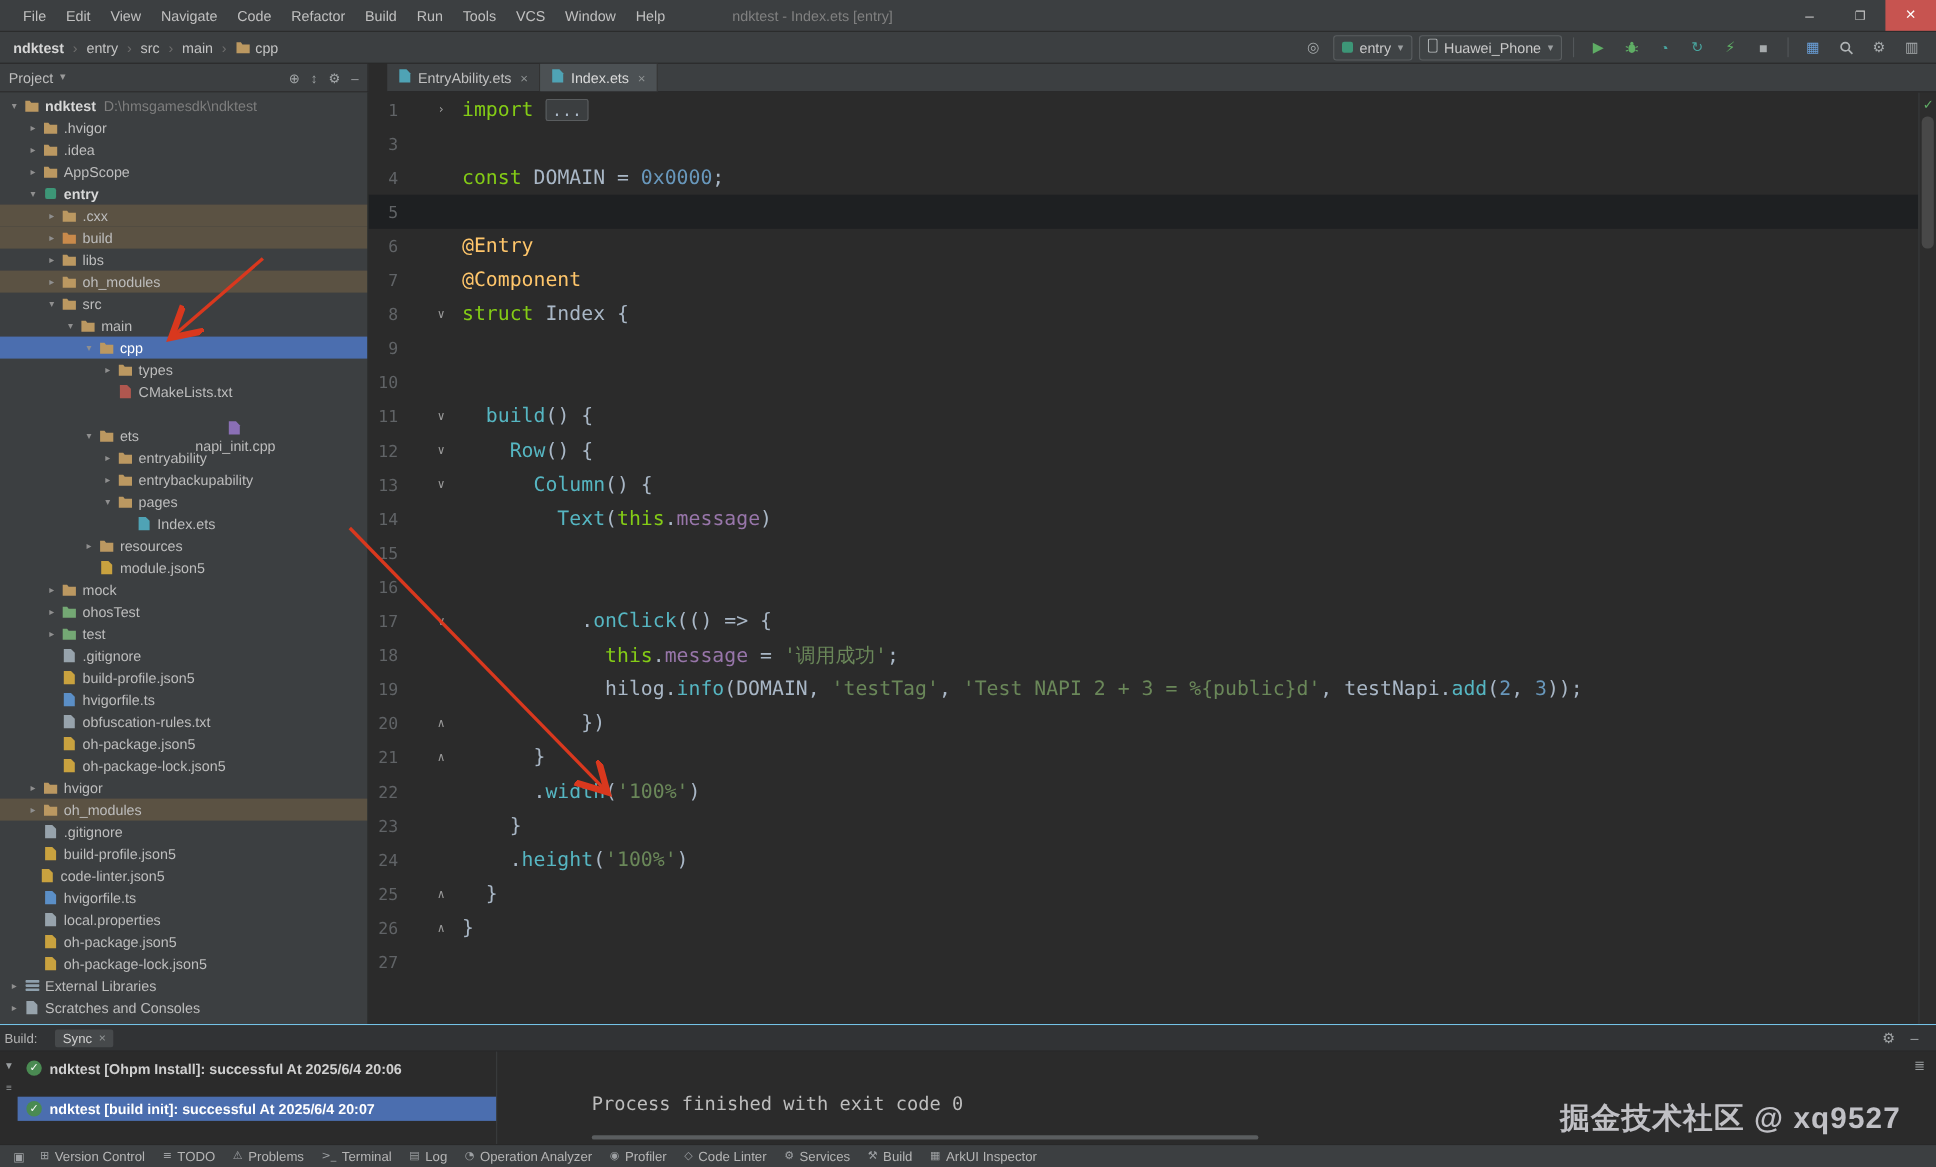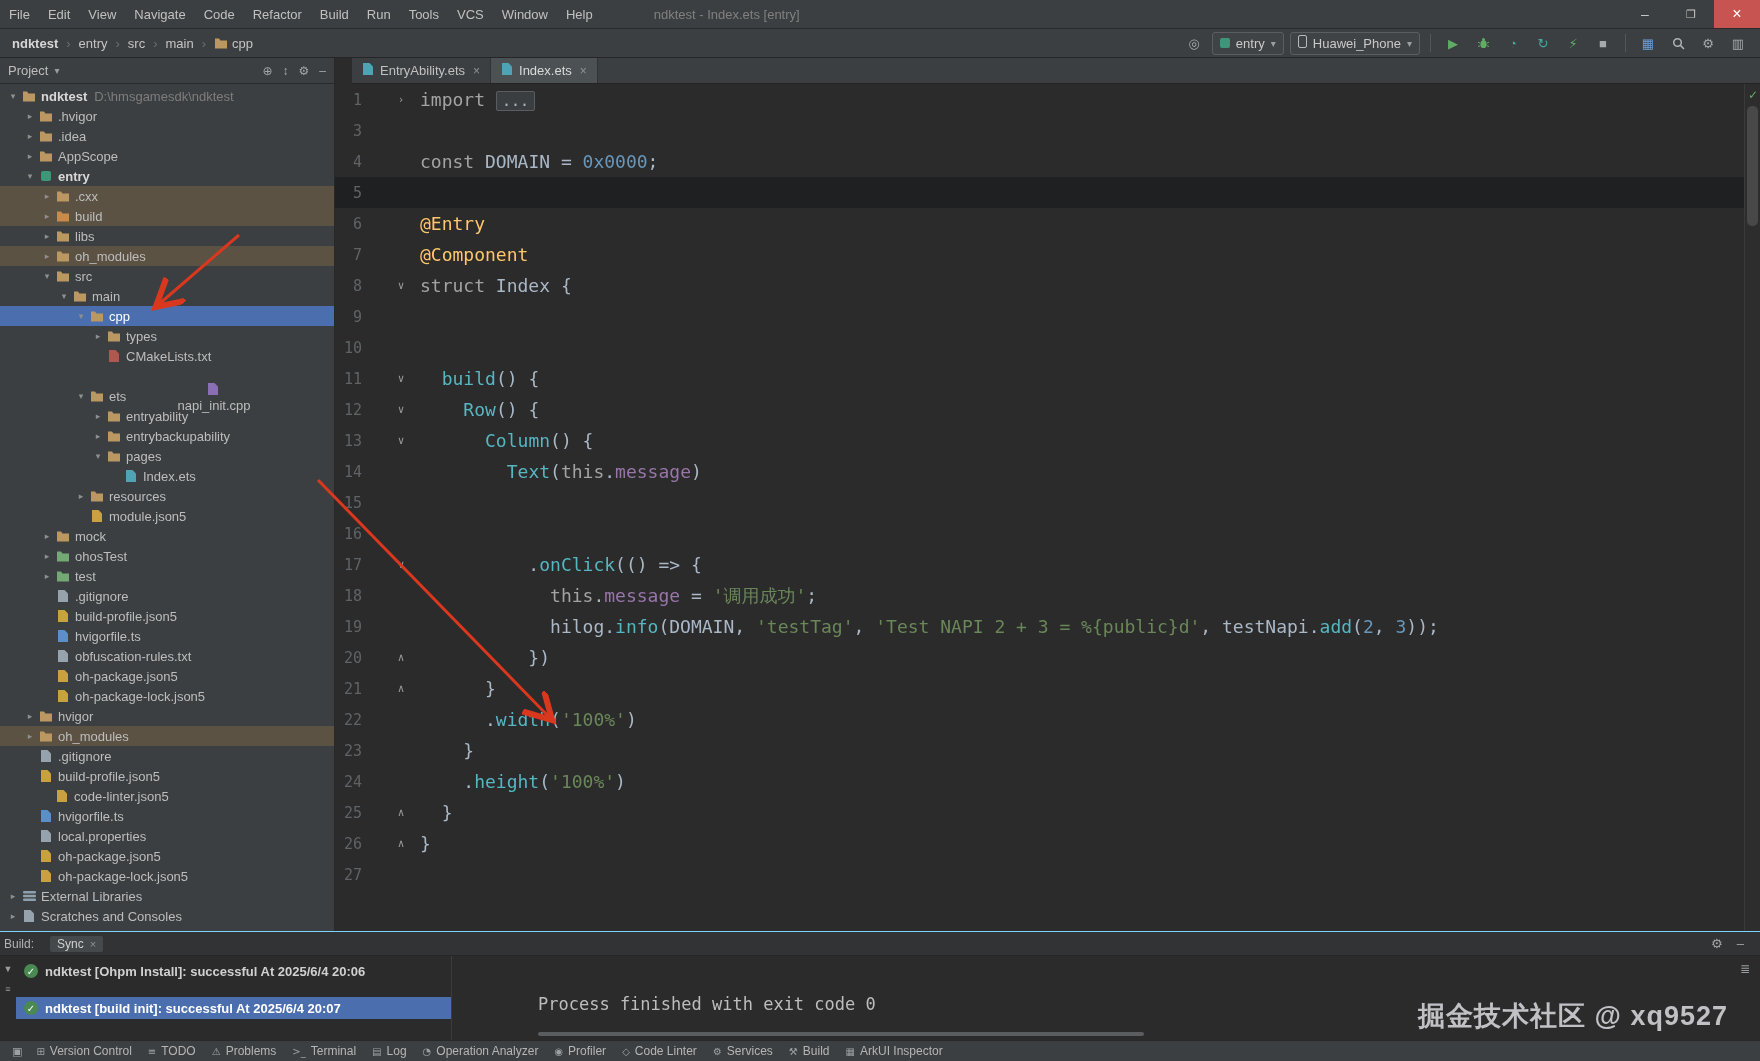--- a/index.html
+++ b/index.html
@@ -5,21 +5,21 @@
   :root{
     --sel:#4b6eaf; --exc:#5b5243; --panel:#3c3f41; --edbg:#2b2b2b;
     --txt:#bdbdbd; --dim:#7d7d7d; --green:#5fad65; --red:#c75450; --arrow:#d9381e;
   }
   *{box-sizing:border-box;margin:0;padding:0;}
   html,body{width:1760px;height:1061px;overflow:hidden;}
   body{position:relative;background:var(--edbg);font-family:"Liberation Sans","DejaVu Sans",sans-serif;font-size:13px;color:var(--txt);}
   .mono{font-family:"DejaVu Sans Mono",monospace;}
 
   
-  #titlebar{position:absolute;left:0;top:0;width:1760px;height:29px;background:var(--panel);border-bottom:1px solid #2a2a2a;display:flex;align-items:center;}
+  #titlebar{position:absolute;left:0;top:0;width:1760px;height:29px;background:var(--panel);border-bottom:1px solid #2a2a2a;display:flex;align-items:center;padding-left:12px;}
   #menus{display:flex;align-items:center;height:100%;}
   .menu-item{padding:0 9px;line-height:29px;color:#c0c0c0;cursor:default;}
   #win-title{color:#808080;margin-left:52px;white-space:nowrap;}
   #win-controls{margin-left:auto;display:flex;height:100%;}
   .win-btn{width:46px;height:100%;display:flex;align-items:center;justify-content:center;color:#c6c6c6;font-size:14px;}
   .win-btn.max{font-size:11px;}
   .win-btn.close{background:var(--red);color:#fff;font-size:16px;}
 
   
   #toolbar{position:absolute;left:0;top:29px;width:1760px;height:29px;background:var(--panel);border-bottom:1px solid #262626;display:flex;align-items:center;padding:0 10px;}
@@ -60,21 +60,21 @@
   .tsub{color:var(--dim);margin-left:7px;}
 
   
   #editor{position:absolute;left:335px;top:84px;right:0;bottom:130px;background:var(--edbg);overflow:hidden;}
   #lines{position:absolute;left:0;top:0;right:16px;}
   .eline{height:31px;display:flex;align-items:center;font-family:"DejaVu Sans Mono",monospace;font-size:18px;}
   .eline.caret-line{background:#1e2022;}
   .lnum{width:27px;text-align:right;color:#606366;font-size:15px;flex:0 0 27px;}
   .fmark{width:18px;margin-left:30px;text-align:center;color:#9b9b9b;font-size:11px;flex:0 0 18px;}
   .code{white-space:pre;margin-left:10px;}
-  .s-d{color:#a9b7c6;} .s-kw{color:#a3a3a3;} .s-str{color:#6a8759;} .s-num{color:#6897bb;}
+  .s-d{color:#a9b7c6;} .s-kw{color:#84cc16;} .s-str{color:#6a8759;} .s-num{color:#6897bb;}
   .s-ann{color:#ffc66b;} .s-fn{color:#56b6c2;} .s-fld{color:#9876aa;}
   .s-fold{background:#3b3e40;border:1px solid #5a5d5f;border-radius:2px;padding:0 5px;color:#a9b7c6;font-size:15px;}
   #stripe{position:absolute;right:0;top:0;width:16px;bottom:0;background:#2d2d2d;border-left:1px solid #383a3c;}
   #inspect-ok{position:absolute;right:2px;top:4px;color:var(--green);font-size:12px;font-weight:bold;}
   #vthumb{position:absolute;right:2px;top:22px;width:11px;height:120px;background:rgba(255,255,255,.13);border-radius:5px;}
 
   
   #build-panel{position:absolute;left:0;top:931px;width:1760px;height:109px;background:var(--edbg);border-top:1px solid #7dd3fc;}
   #build-header{height:24px;background:#313335;border-bottom:1px solid #262626;display:flex;align-items:center;padding:0 4px;}
   #build-label{color:#b3b3b3;font-size:12px;}
@@ -522,21 +522,21 @@
     </div>
     <div class="trow" style="padding-left: 23px;">
       <span class="chev"></span>
       <span class="ticon">
         <svg width="12" height="14" viewBox="0 0 12 14">
           <path d="M1 1h6.5L11 4.5V13H1z" fill="#c9a23f"></path>
         </svg>
       </span>
       <span class="tlabel">build-profile.json5</span>
     </div>
-    <div class="trow" style="padding-left: 39px; text-align: center;">
+    <div class="trow" style="padding-left: 20px; text-align: center;">
       <span class="chev"></span>
       <span class="ticon">
         <svg width="12" height="14" viewBox="0 0 12 14">
           <path d="M1 1h6.5L11 4.5V13H1z" fill="#c9a23f"></path>
         </svg>
       </span>
       <span class="tlabel">code-linter.json5</span>
     </div>
     <div class="trow" style="padding-left: 23px;">
       <span class="chev"></span>

